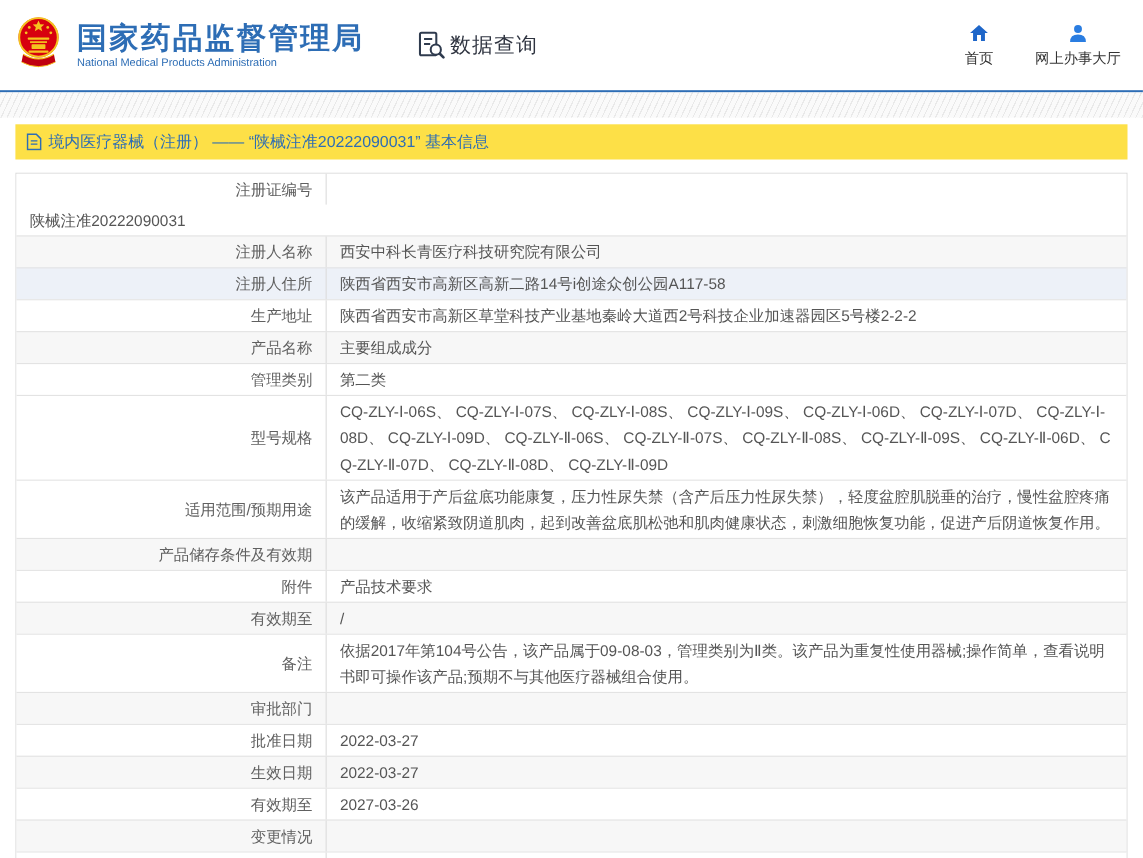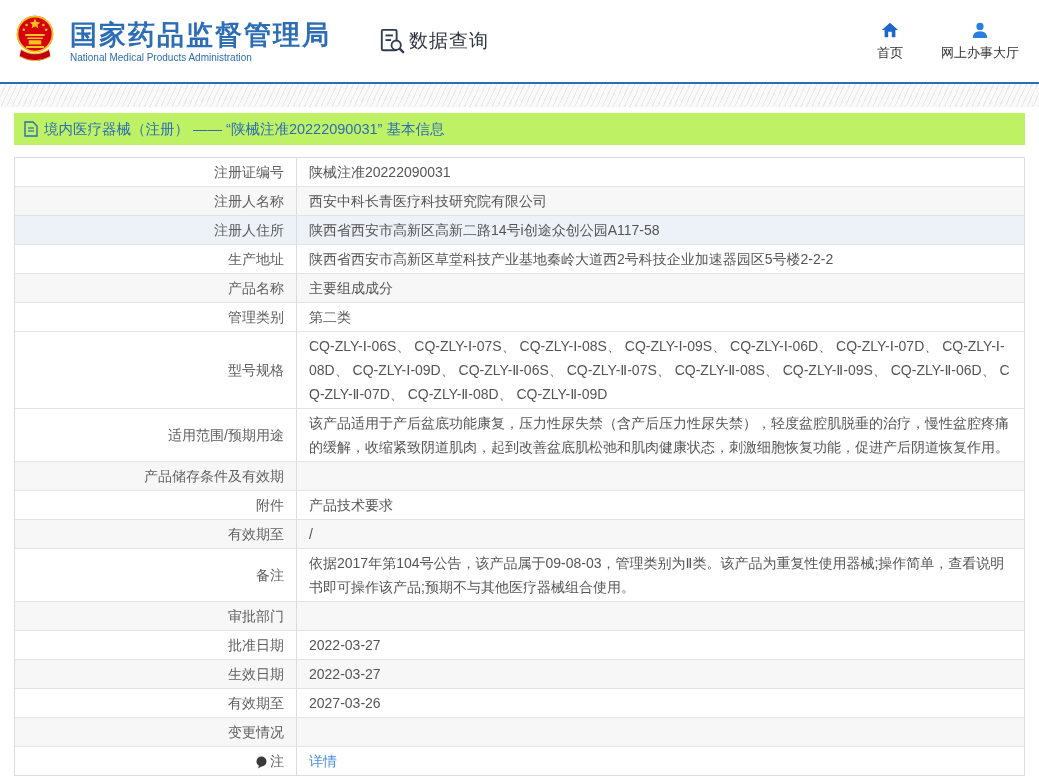--- a/index.html
+++ b/index.html
@@ -19,28 +19,28 @@
   .header-spacer { flex:1; }
   .top-nav { display:flex; gap:38px; margin-right:6px; }
   .nav-item { display:flex; flex-direction:column; align-items:center; cursor:pointer; }
   .nav-item svg { width:18px; height:18px; }
   .nav-item .nav-label { font-size:13px; color:#333; margin-top:5px; white-space:nowrap; }
 
   
   .hatch-strip { height:23px; background:repeating-linear-gradient(115deg,#e9e9e9 0px,#e9e9e9 1px,#fafafa 1px,#fafafa 5px); }
 
   
-  .breadcrumb { margin:6px 14px 12px 14px; height:32px; background:#bef264; display:flex; align-items:center; padding:0 10px; }
+  .breadcrumb { margin:6px 14px 12px 14px; height:32px; background:#fde047; display:flex; align-items:center; padding:0 10px; }
   .breadcrumb .bc-icon { width:14px; height:16px; margin-right:6px; flex:none; }
   .breadcrumb .bc-title { font-size:14.5px; color:#2d6db5; }
 
   
   .info-table { margin:0 14px; border:1px solid #dcdcdc; }
   .tr { display:flex; border-top:1px solid #e3e3e3; background:#fff; }
-  .tr:first-child { border-top:none; }
+  .tr:first-child { border-top:none;flex-direction:column; }
   .tr.alt { background:#f7f7f7; }
   .tr.hl  { background:#edf1f8; }
   .th { flex:none; width:282px; padding:2px 12px; border-right:1px solid #dcdcdc;
         display:flex; align-items:center; justify-content:flex-end; text-align:right;
         font-size:14px; color:#606060; line-height:24px; }
   .td { flex:1; padding:2px 12px; display:flex; align-items:center;
         font-size:14px; color:#555; line-height:24px; word-break:break-all; min-height:28px; }
   .td .link { color:#4a90e2; text-decoration:none; cursor:pointer; }
   .note-icon { display:inline-block; margin-right:3px; position:relative; top:1px; }
 </style>

